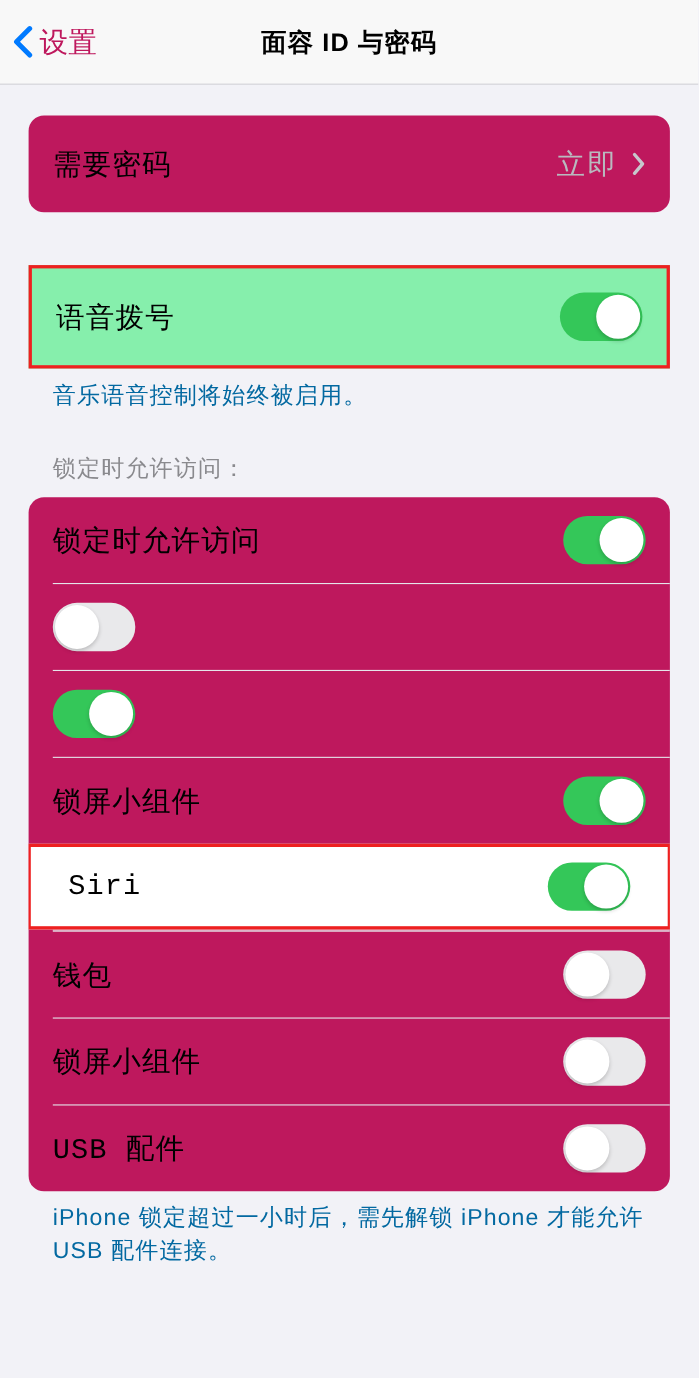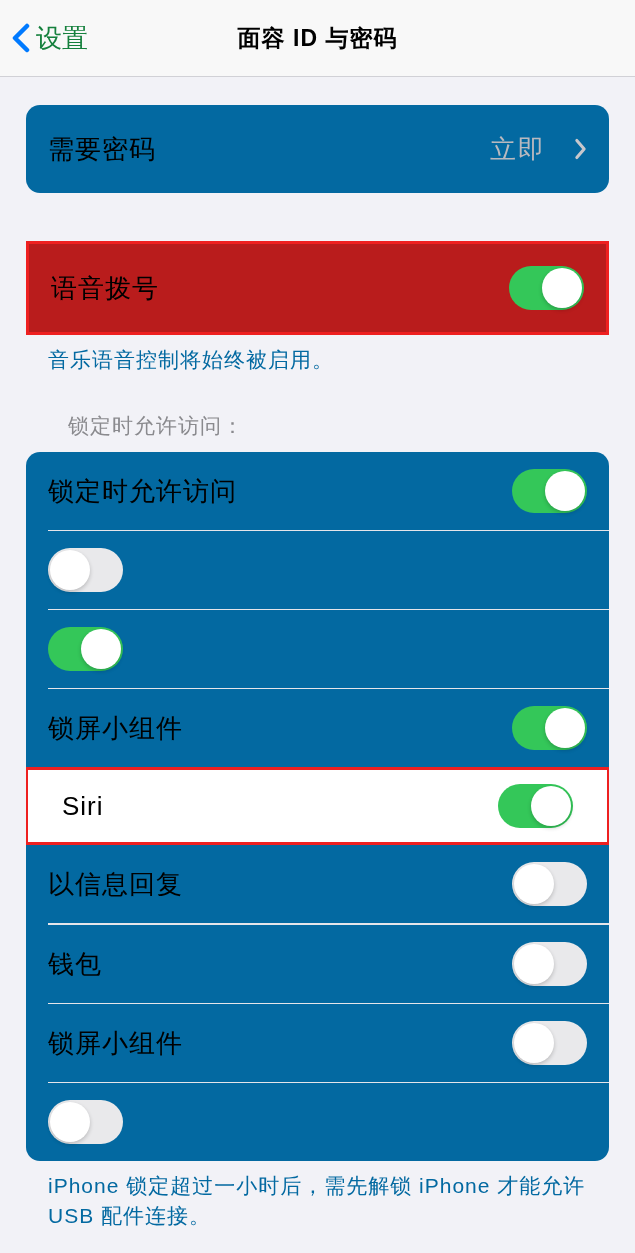--- a/index.html
+++ b/index.html
@@ -19,21 +19,21 @@
       background: #f8f8f8;
       border-bottom: 1px solid #d1d1d6;
       display: flex;
       align-items: center;
       position: relative;
       padding: 0 12px;
     }
     .back-button {
       display: flex;
       align-items: center;
-      color: #15803d;
+      color: #be185d;
       font-size: 26px;
       cursor: pointer;
     }
     .back-chevron {
       width: 18px;
       height: 30px;
       margin-right: 6px;
     }
     .nav-title {
       position: absolute;
@@ -47,27 +47,28 @@
     .content {
       padding: 0;
     }
     .section {
       margin-top: 30px;
     }
     .section-first {
       margin-top: 28px;
     }
     .card {
-      background: #0369a1;
+      background: #be185d;
       border-radius: 14px;
       margin: 0 26px;
       overflow: hidden;
+      font-family: Liberation Mono, monospace;
     }
     .highlight-card {
-      background: #b91c1c;
+      background: #86efac;
       margin: 0 26px;
       border: 3px solid #ee2020;
       border-radius: 0;
     }
     .row {
       display: flex;
       align-items: center;
       justify-content: space-between;
       padding: 0 22px;
       min-height: 78px;
@@ -77,21 +78,21 @@
       min-height: 88px;
     }
     .row-label {
       font-size: 26px;
       color: #000;
       letter-spacing: 1px;
     }
     .row-value-group {
       display: flex;
       align-items: center;
-      gap: 28px;
+      gap: 12px;
     }
     .row-value {
       font-size: 26px;
       color: #b9b9bf;
       letter-spacing: 2px;
     }
     .disclosure {
       width: 13px;
       height: 22px;
       color: #c7c7cc;
@@ -144,21 +145,21 @@
     .footer-text {
       font-size: 21px;
       color: #0369a1;
       padding: 10px 48px 0 48px;
       letter-spacing: 1px;
       line-height: 1.4;
     }
     .header-text {
       font-size: 21px;
       color: #8a8a8e;
-      padding: 0 48px 12px 68px;
+      padding: 0 48px 12px 48px;
       letter-spacing: 1px;
     }
     .section-locked {
       margin-top: 38px;
     }
   </style>
 </head>
 <body>
 
 <div class="nav-bar">
@@ -228,43 +229,38 @@
       </div>
     </div>
         <div class="highlight-row-wrapper">
     <div class="row">
       <span class="row-label">Siri</span>
       <div class="toggle toggle-on">
         <div class="toggle-knob"></div>
       </div>
     </div>
   </div>
-        <div class="row">
-      <span class="row-label">以信息回复</span>
-      <div class="toggle toggle-off">
-        <div class="toggle-knob"></div>
-      </div>
-    </div>
         <div class="divider"></div>
         <div class="divider"></div>
         <div class="row">
       <span class="row-label">钱包</span>
       <div class="toggle toggle-off">
         <div class="toggle-knob"></div>
       </div>
     </div>
         <div class="divider"></div>
         <div class="row">
       <span class="row-label">锁屏小组件</span>
       <div class="toggle toggle-off">
         <div class="toggle-knob"></div>
       </div>
     </div>
         <div class="divider"></div>
         <div class="row">
+      <span class="row-label">USB 配件</span>
       <div class="toggle toggle-off">
         <div class="toggle-knob"></div>
       </div>
     </div>
       </div>
     <div class="footer-text">iPhone 锁定超过一小时后，需先解锁 iPhone 才能允许 USB 配件连接。</div>
   </div>
 
 </div>
 

